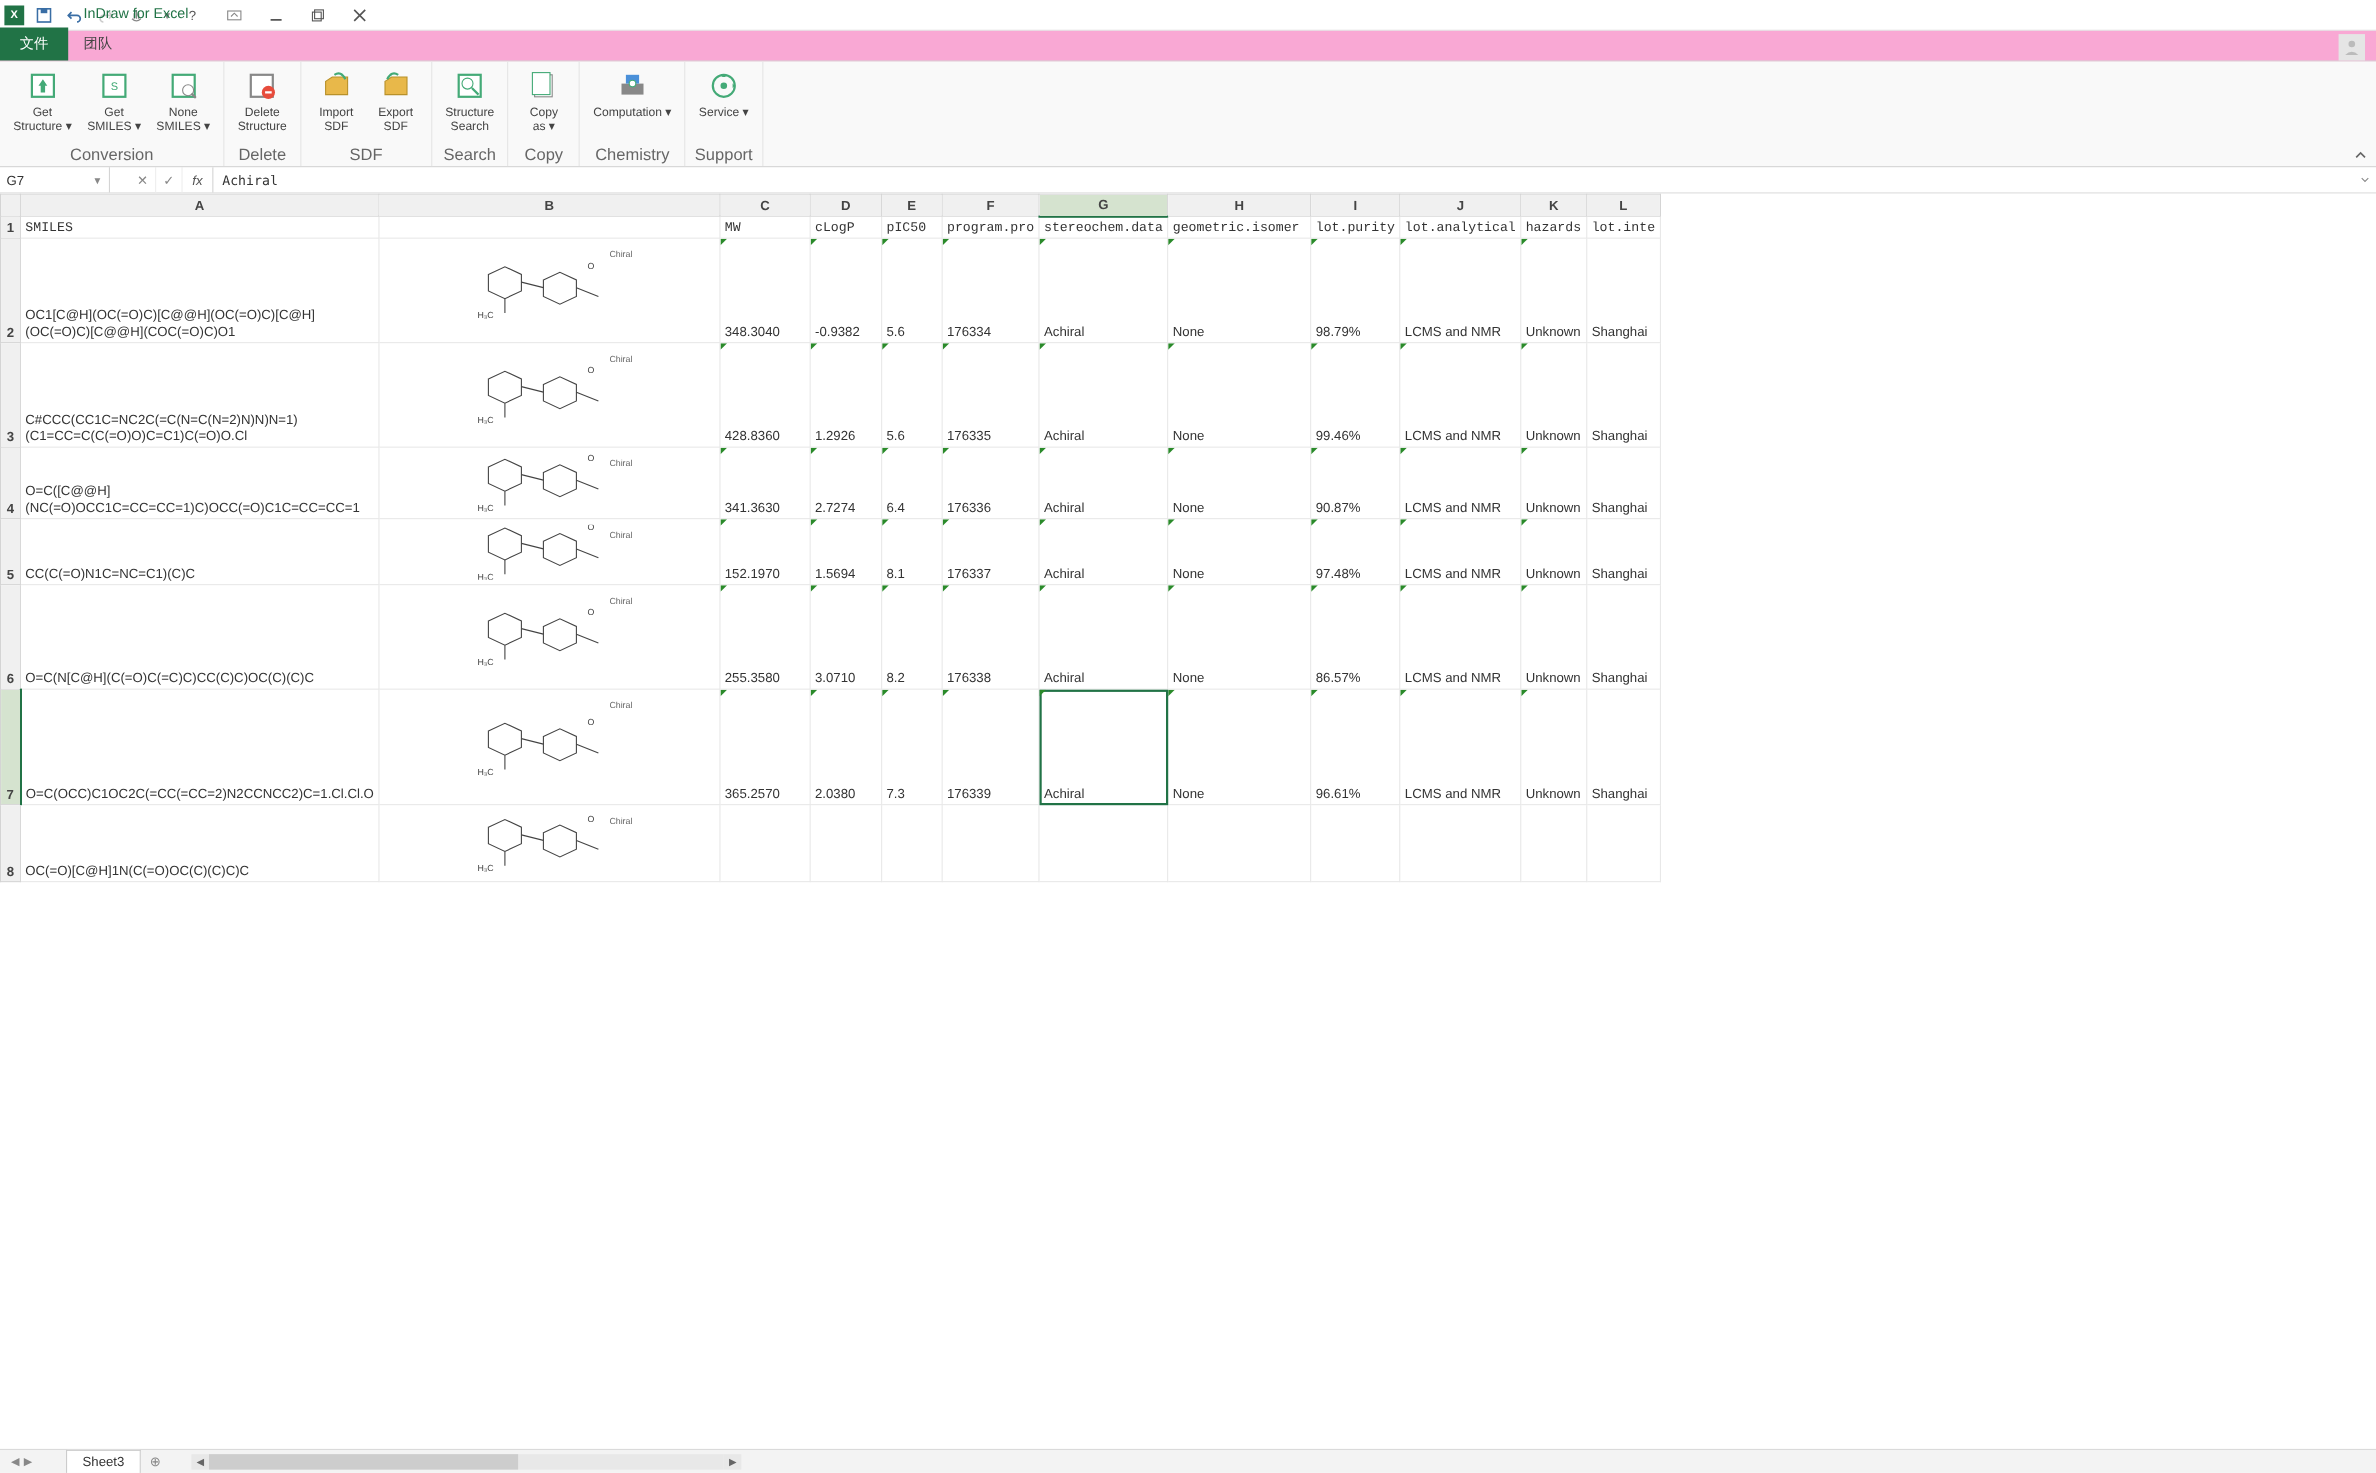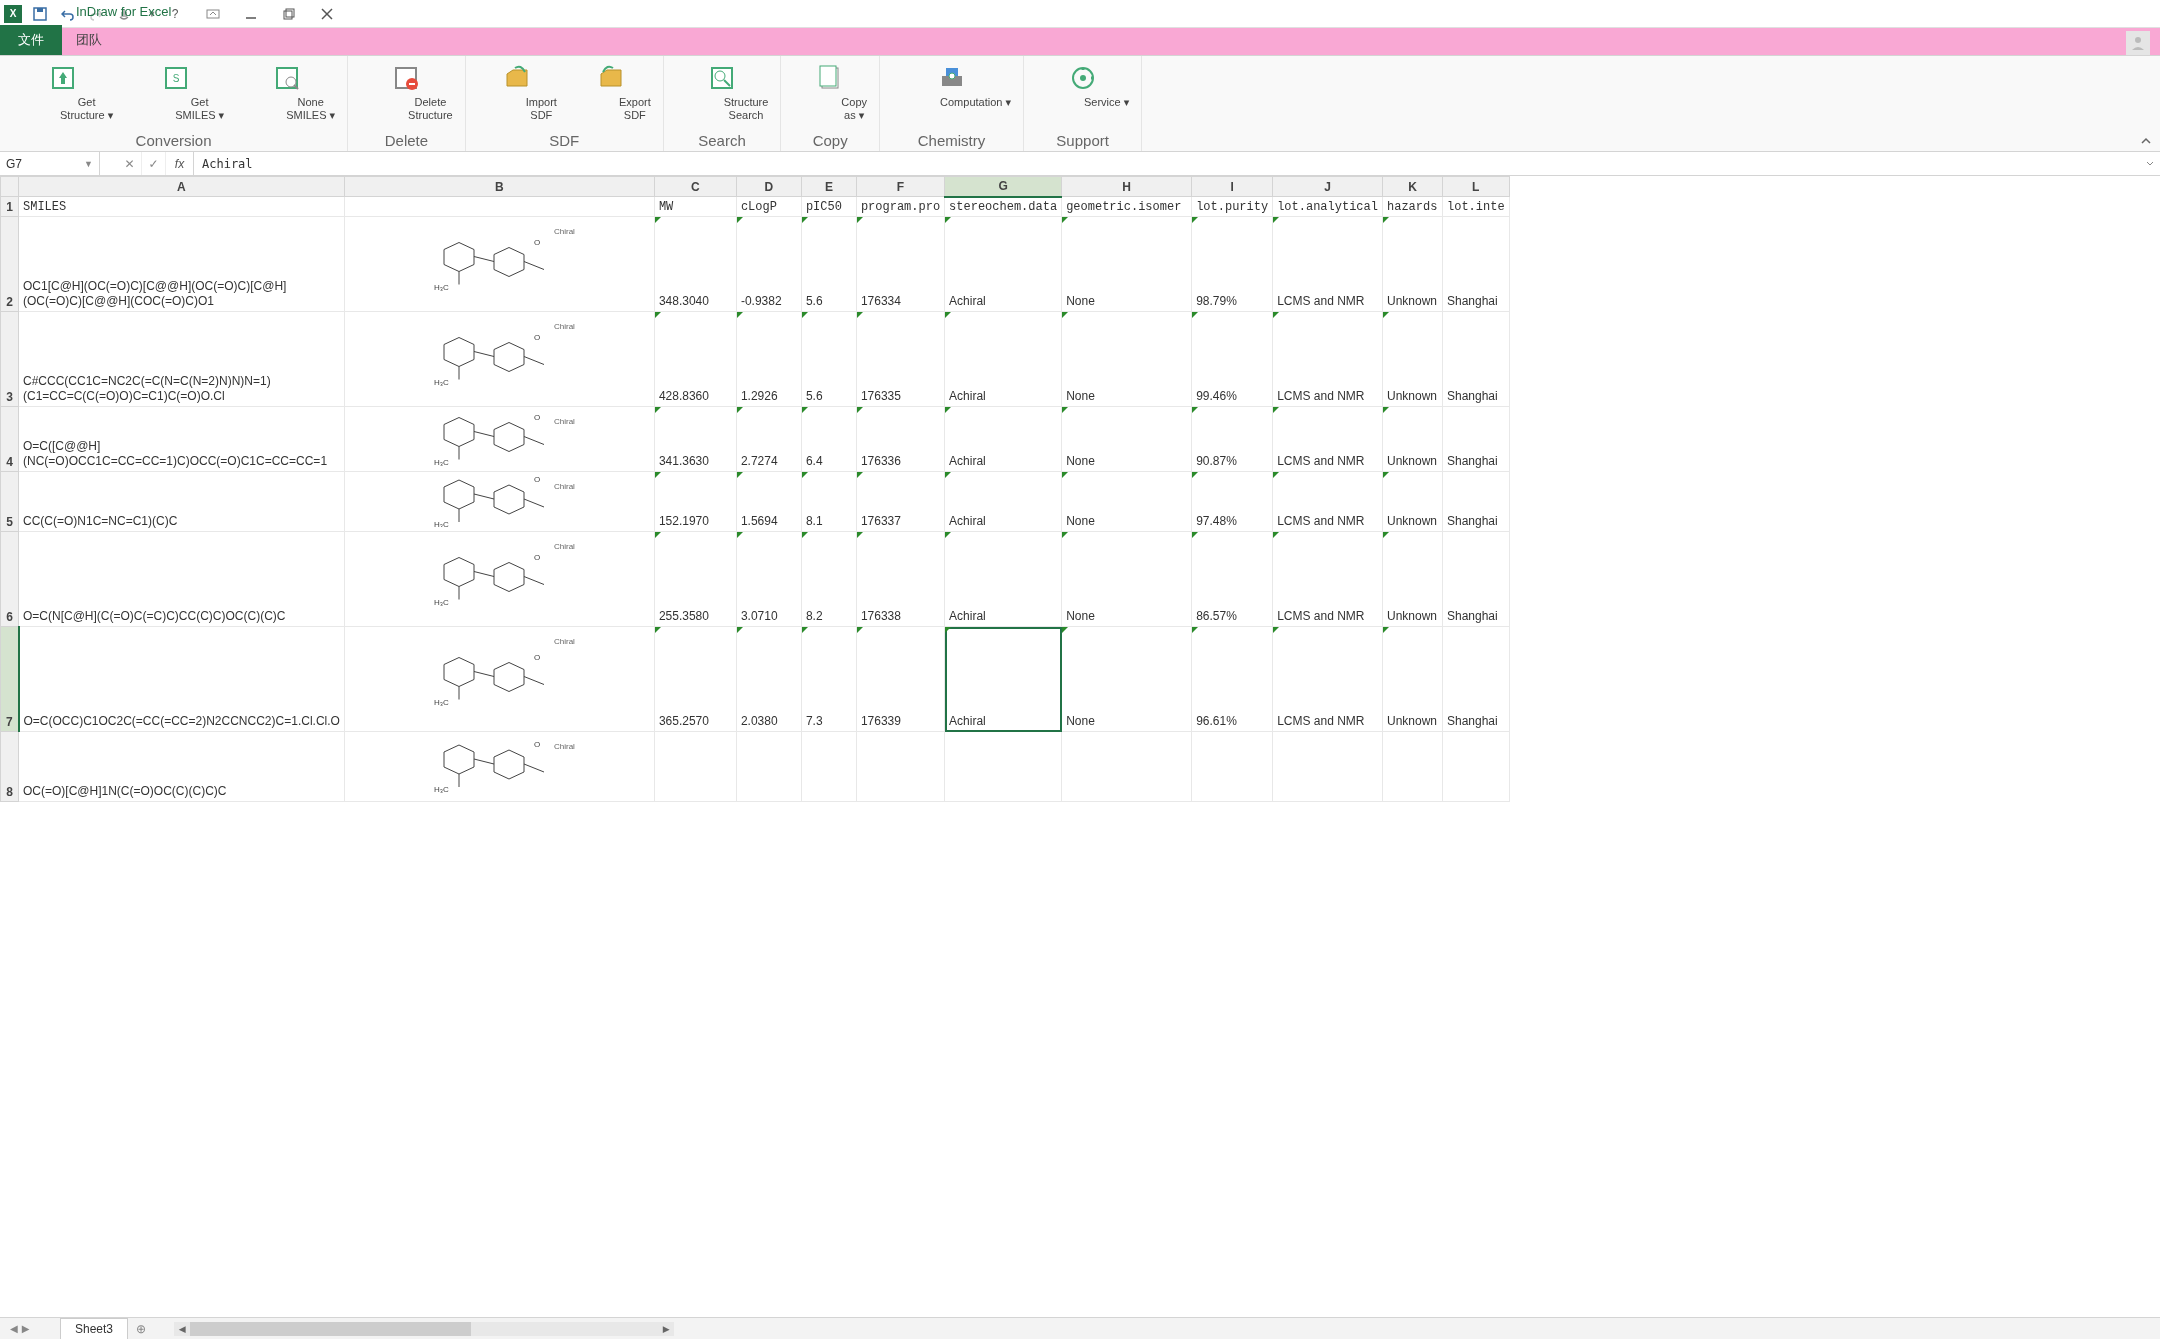--- a/index.html
+++ b/index.html
@@ -20,21 +20,21 @@
     .ribbon-tab { padding: 6px 14px; font-size: 13px; color: #444; cursor: pointer; }
     .ribbon-tab.active { color: #217346; margin-top: 20px; }
     .ribbon-avatar { margin-left: auto; margin-right: 10px; width: 24px; height: 24px; background: #e5e5e5; display: flex; align-items: center; justify-content: center; }
     
     
     .ribbon { height: 96px; background: #f9f9f9; display: flex; border-bottom: 1px solid #d4d4d4; position: relative; }
     .ribbon-group { display: flex; flex-direction: column; align-items: center; border-right: 1px solid #e5e5e5; padding: 4px 8px 2px; }
     .ribbon-group-items { display: flex; gap: 6px; flex: 1; }
     .ribbon-btn { display: flex; flex-direction: column; align-items: center; justify-content: flex-start; padding: 2px 4px; cursor: pointer; min-width: 48px; }
     .ribbon-btn-icon { width: 32px; height: 32px; margin-bottom: 2px; display: flex; align-items: center; justify-content: center; }
-    .ribbon-btn-label { font-size: 11px; text-align: center; line-height: 1.2; color: #444; margin-left: 48px; }
+    .ribbon-btn-label { font-size: 11px; text-align: center; line-height: 1.2; color: #444; }
     .ribbon-group-label { font-size: 15px; color: #666; padding-top: 2px; }
     .ribbon-collapse { position: absolute; right: 8px; bottom: 4px; cursor: pointer; color: #666; }
     
     
     .formula-row { height: 24px; display: flex; align-items: stretch; border-bottom: 1px solid #d4d4d4; background: #fff; }
     .name-box { width: 100px; border-right: 1px solid #d4d4d4; display: flex; align-items: center; padding: 0 6px; font-size: 12px; position: relative; }
     .name-box-dd { margin-left: auto; color: #888; font-size: 9px; }
     .fb-btn { width: 24px; display: flex; align-items: center; justify-content: center; color: #888; border-right: 1px solid #eee; cursor: pointer; }
     .fx-label { width: 28px; display: flex; align-items: center; justify-content: center; font-style: italic; color: #555; border-right: 1px solid #d4d4d4; }
     .formula-input { flex: 1; padding: 0 8px; display: flex; align-items: center; font-family: Consolas, monospace; font-size: 12px; }

